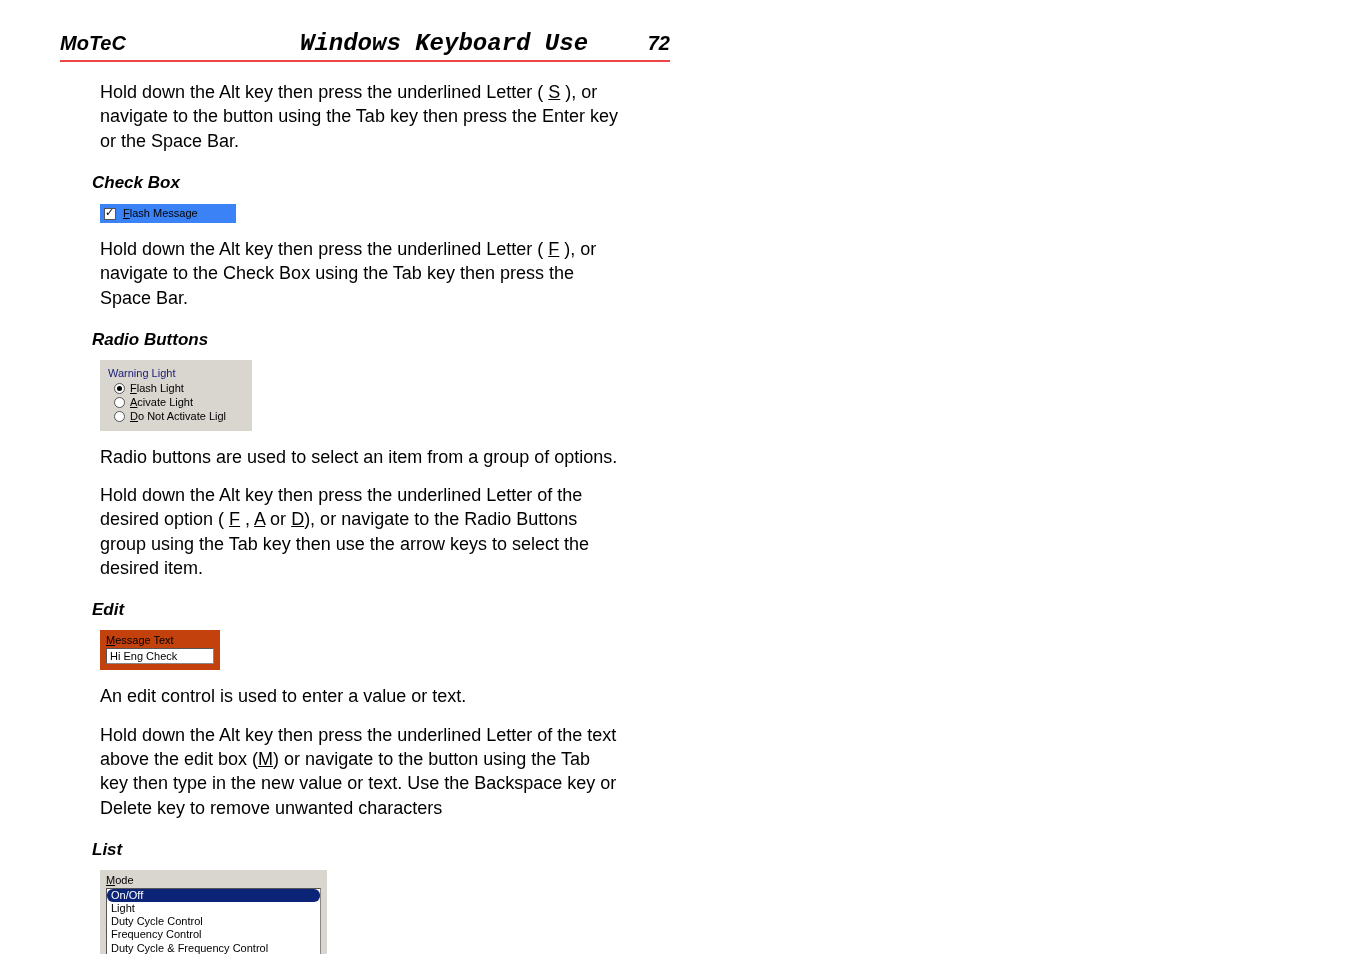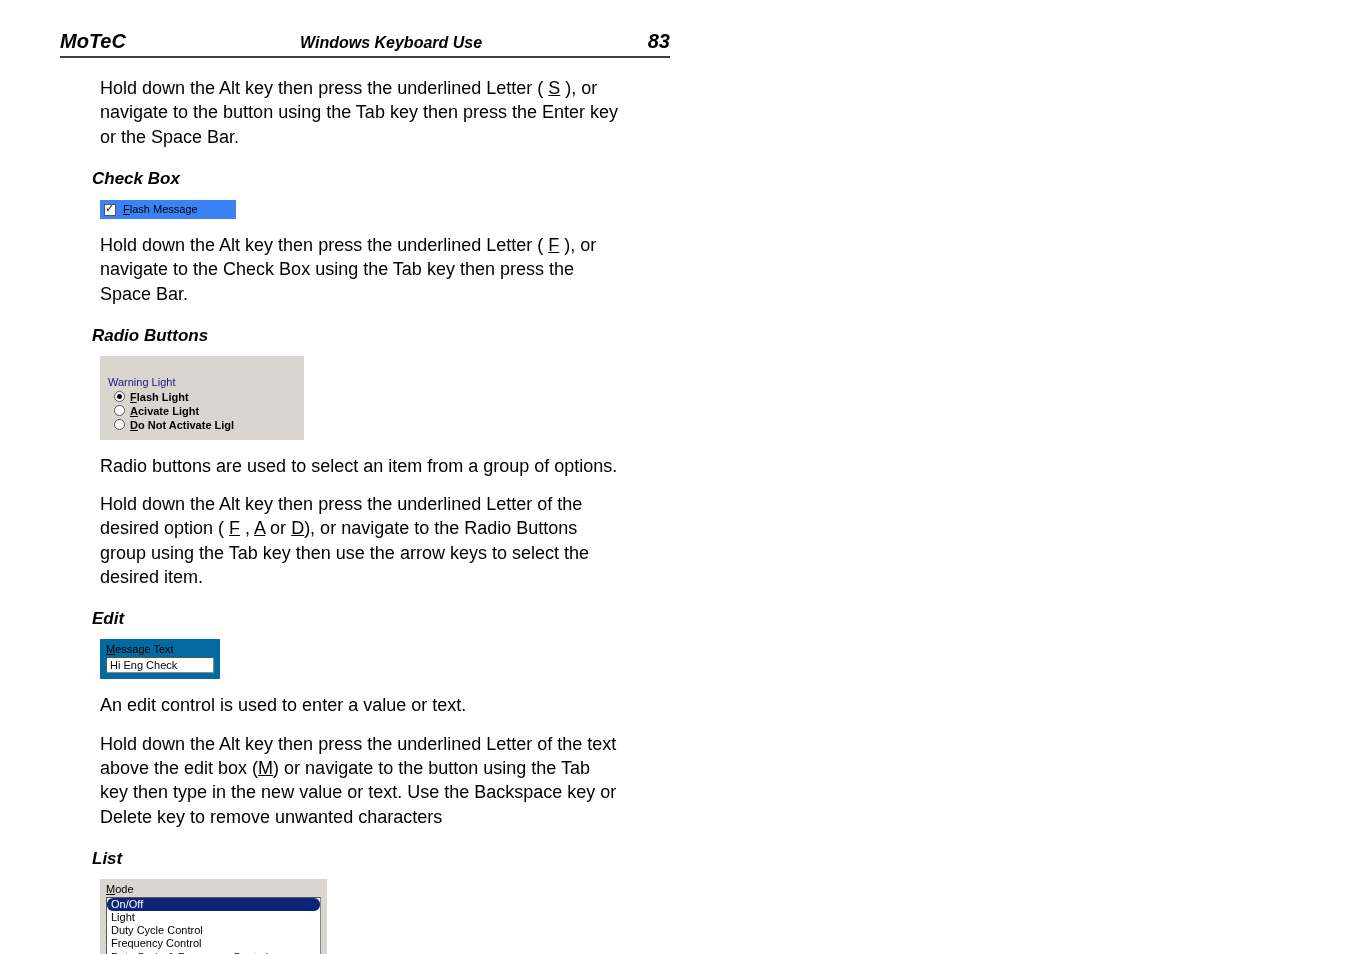--- a/index.html
+++ b/index.html
@@ -12,35 +12,36 @@
       background: #fff;
       padding: 30px 60px;
       width: 1351px;
     }
     .content-wrap {
       max-width: 610px;
     }
     .header-row {
       display: flex;
       align-items: baseline;
-      border-bottom: 2px solid #404040;
+      border-bottom: 2px solid #ef4444;
       padding-bottom: 3px;
       margin-bottom: 18px;
     }
     .brand {
       font-style: italic;
       font-weight: bold;
       font-size: 20px;
       width: 240px;
     }
     .page-title {
       font-style: italic;
       font-weight: bold;
-      font-size: 16px;
+      font-size: 24px;
       flex: 1;
+      font-family: Liberation Mono, monospace;
     }
     .page-number {
       font-style: italic;
       font-weight: bold;
       font-size: 20px;
       margin-left: 20px;
     }
     .body-text {
       font-size: 18px;
       line-height: 1.35;
@@ -88,35 +89,34 @@
       font-size: 11px;
       color: #000;
     }
     .cb-label .ul { text-decoration: underline; }
     
     .ui-radio-fig {
       background: #d9d5cf;
       display: inline-block;
       margin-left: 40px;
       margin-bottom: 14px;
-      padding: 20px 8px 8px 8px;
-      font-size: 11px;
-      font-family: Tahoma, Arial, sans-serif;
-      width: 204px;
+      padding: 7px 8px 8px 8px;
+      font-size: 11px;
+      font-family: Tahoma, Arial, sans-serif;
+      width: 152px;
     }
     .radio-group-title {
       font-size: 11px;
       color: #1a1a7a;
       margin-bottom: 2px;
     }
     .radio-row {
       display: flex;
-      align-items: center;
+      align-items: flex-end;
       padding: 1px 6px;
-      font-weight: bold;
     }
     .radio-circle {
       width: 11px;
       height: 11px;
       border: 1px solid #555;
       border-radius: 50%;
       background: #fff;
       margin-right: 5px;
       position: relative;
       flex-shrink: 0;
@@ -127,21 +127,21 @@
       width: 5px;
       height: 5px;
       background: #000;
       border-radius: 50%;
       top: 2px;
       left: 2px;
     }
     .radio-label .ul { text-decoration: underline; }
     
     .ui-edit-fig {
-      background: #0369a1;
+      background: #c2410c;
       display: inline-block;
       margin-left: 40px;
       margin-bottom: 14px;
       padding: 4px 6px 6px 6px;
       font-size: 11px;
       font-family: Tahoma, Arial, sans-serif;
       width: 120px;
     }
     .edit-label .ul { text-decoration: underline; }
     .edit-box {
@@ -184,21 +184,21 @@
     }
   </style>
 </head>
 <body>
 
 <div class="content-wrap">
 
   <div class="header-row">
     <div class="brand">MoTeC</div>
     <div class="page-title">Windows Keyboard Use</div>
-    <div class="page-number">83</div>
+    <div class="page-number">72</div>
   </div>
 
   <p class="body-text">
     <span>Hold down the Alt key then press the underlined Letter ( </span><span class="underline">S</span><span> ), or navigate to the button using the Tab key then press the Enter key or the Space Bar.</span>
   </p>
 
   
   <h3 class="section-head">Check Box</h3>
 
   <div class="ui-checkbox-fig">

